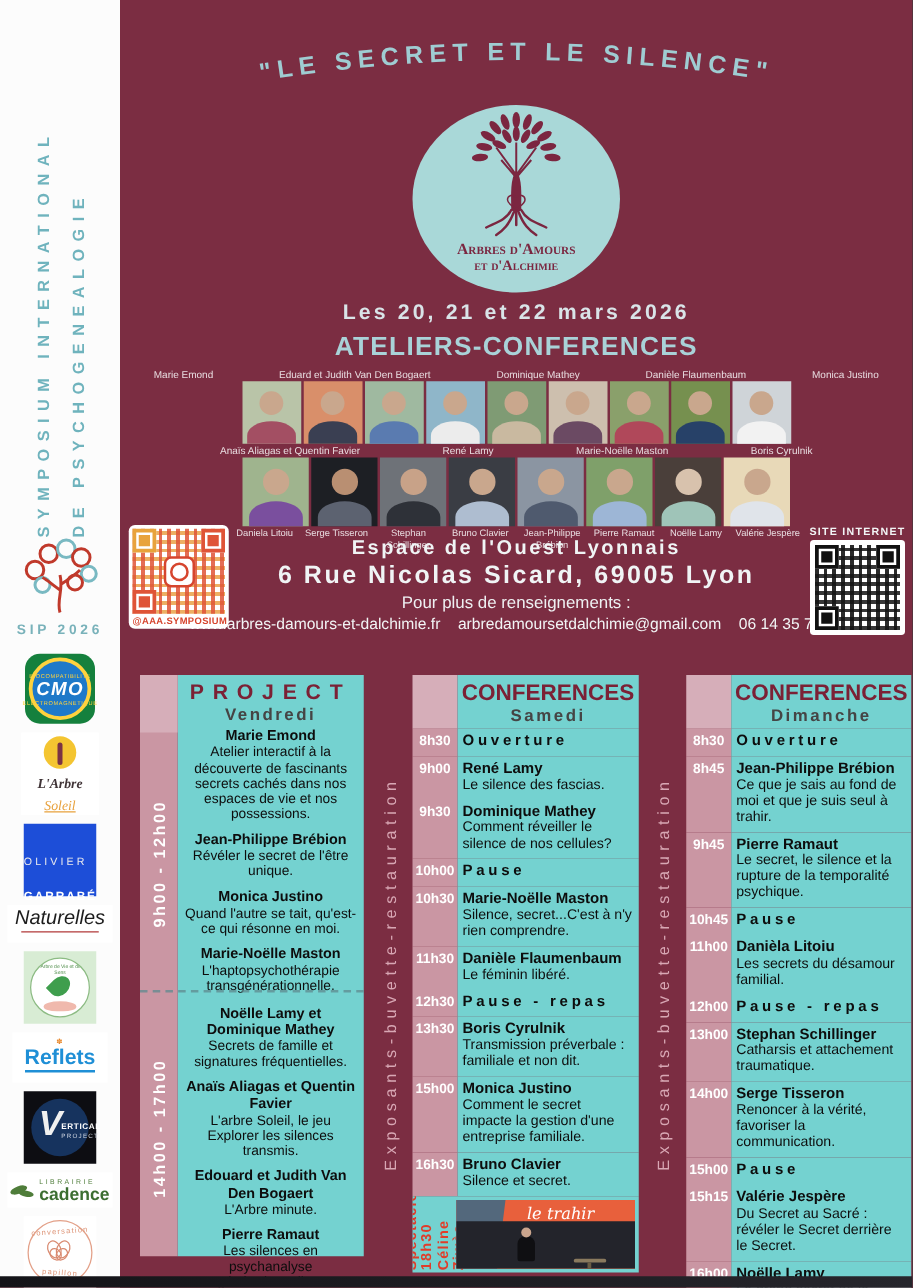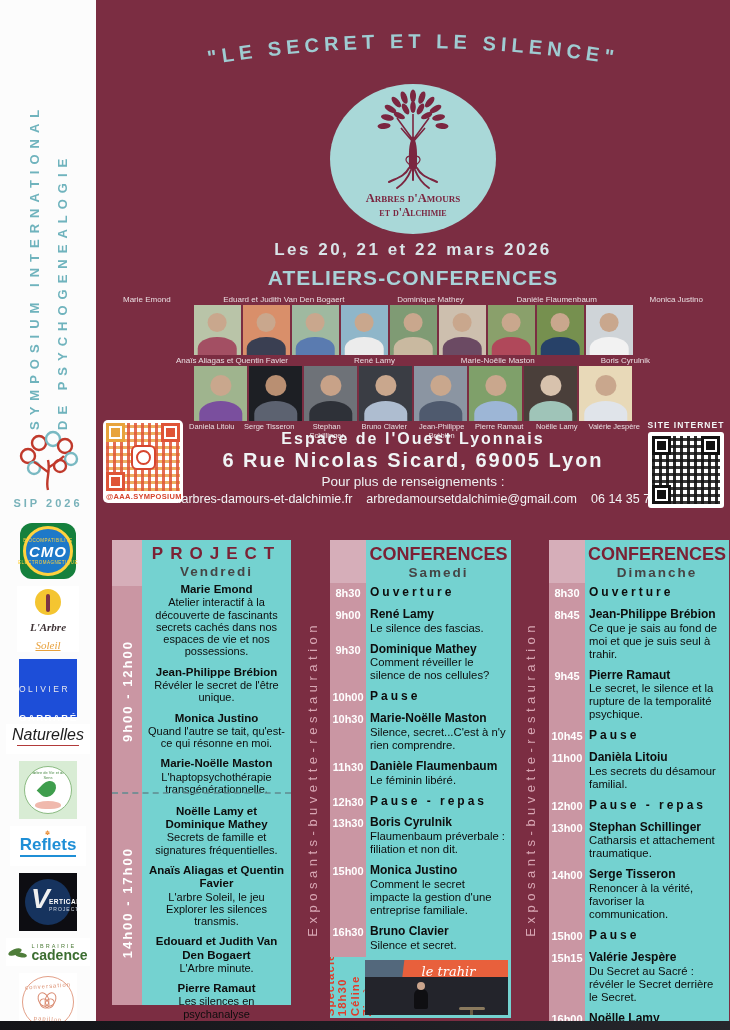--- a/index.html
+++ b/index.html
@@ -535,21 +535,21 @@
         <div class="n">Danièle Flaumenbaum</div>
         <div class="d">Le féminin libéré.</div>
       </div>
     <div class="t">12h30</div>
     <div class="b">
         <div class="n pause">Pause - repas</div>
       </div>
     <div class="t">13h30</div>
     <div class="b">
         <div class="n">Boris Cyrulnik</div>
-        <div class="d">Flaumenbaum préverbale : filiation et non dit.</div>
+        <div class="d">Transmission préverbale : familiale et non dit.</div>
       </div>
     <div class="t">15h00</div>
     <div class="b">
         <div class="n">Monica Justino</div>
         <div class="d">Comment le secret impacte la gestion d'une entreprise familiale.</div>
       </div>
     <div class="t">16h30</div>
     <div class="b">
         <div class="n">Bruno Clavier</div>
         <div class="d">Silence et secret.</div>

